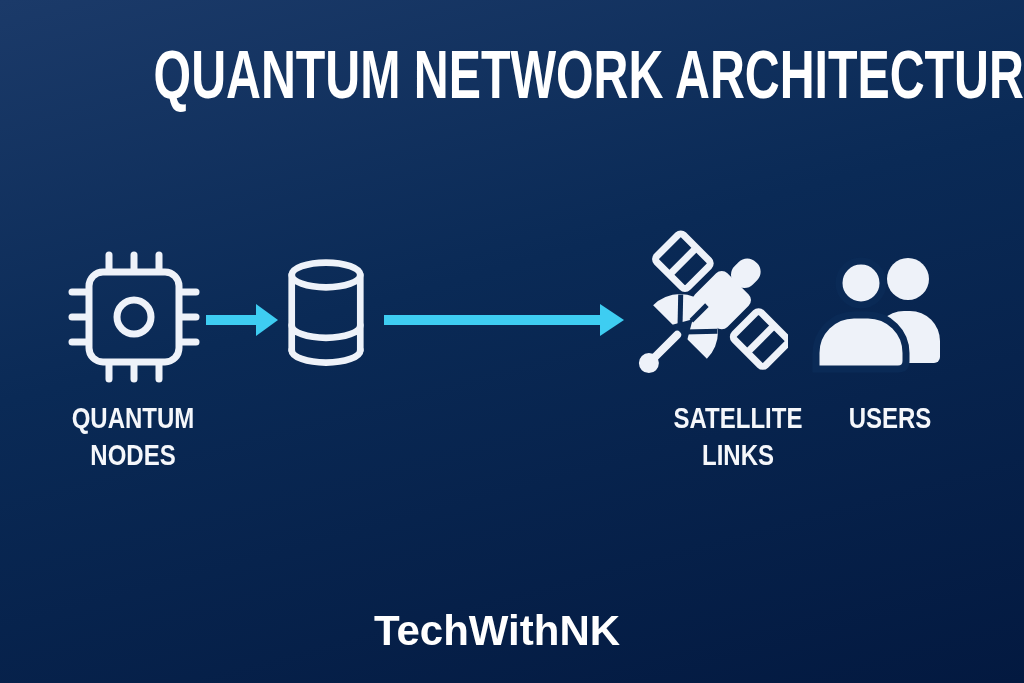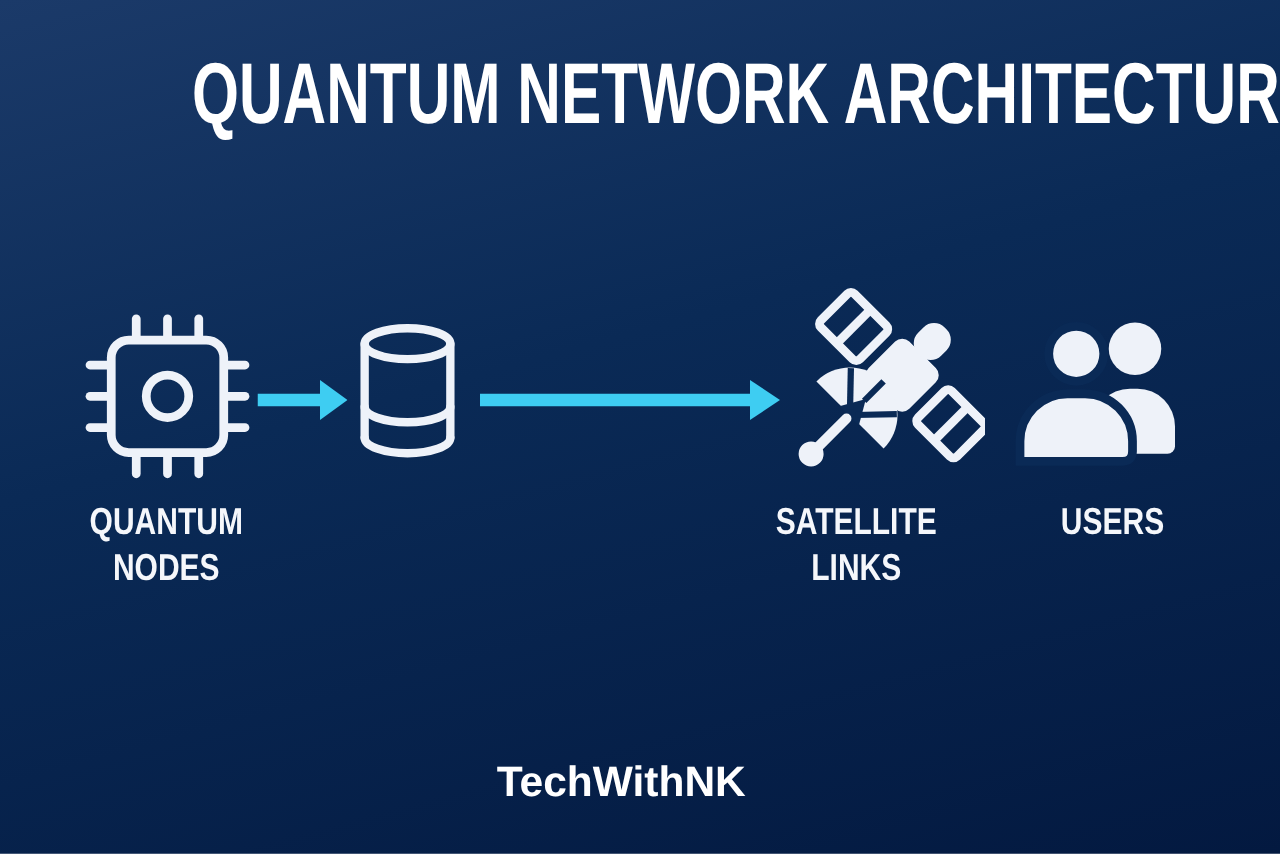--- a/index.html
+++ b/index.html
@@ -35,21 +35,21 @@
   .arrow .shaft{fill:var(--arrow-cyan);}
   .arrow .head{fill:var(--arrow-cyan);}
   .node-label{
     position:absolute;top:399px;width:300px;
     text-align:center;font-weight:bold;font-size:30px;line-height:37px;
     color:var(--text-white);
   }
   .node-label .line{transform:scaleX(0.80);transform-origin:center;white-space:nowrap;}
   .footer-brand{
     position:absolute;top:607px;left:497px;transform:translateX(-50%);
-    font-size:34px;font-weight:bold;color:#ffffff;white-space:nowrap;
+    font-size:42px;font-weight:bold;color:#ffffff;white-space:nowrap;
   }
 </style>
 </head>
 <body>
 
 <div class="stage">
 
   <div class="title">QUANTUM NETWORK ARCHITECTURE</div>
 
   <svg class="icon" style="left:64px;top:247px" width="140" height="140" viewBox="0 0 140 140">
@@ -117,21 +117,21 @@
     <path class="ic-fill" d="M68 110 v-22 a30 30 0 0 1 30 -30 h6 a30 30 0 0 1 30 30 v16 a6 6 0 0 1 -6 6 Z"></path>
 
     <circle class="ic-fill" cx="55" cy="30" r="22" stroke="var(--background-mid)" stroke-width="7"></circle>
     <path class="ic-fill" stroke="var(--background-mid)" stroke-width="7" d="M10 116 q0 -2 0 -8 v-8 a38 38 0 0 1 38 -38 h14 a38 38 0 0 1 38 38 v8 q0 8 -8 8 h-74 q-8 0 -8 0 Z"></path>
   </svg>
 
   <div class="node-label" style="left:-17px">
     <div class="line">QUANTUM</div>
     <div class="line">NODES</div>
   </div>
-  <div class="node-label" style="left:535px">
+  <div class="node-label" style="left:588px">
     <div class="line">SATELLITE</div>
     <div class="line">LINKS</div>
   </div>
   <div class="node-label" style="left:740px">
     <div class="line">USERS</div>
     <div class="line"></div>
   </div>
 
   <div class="footer-brand">TechWithNK</div>
 

